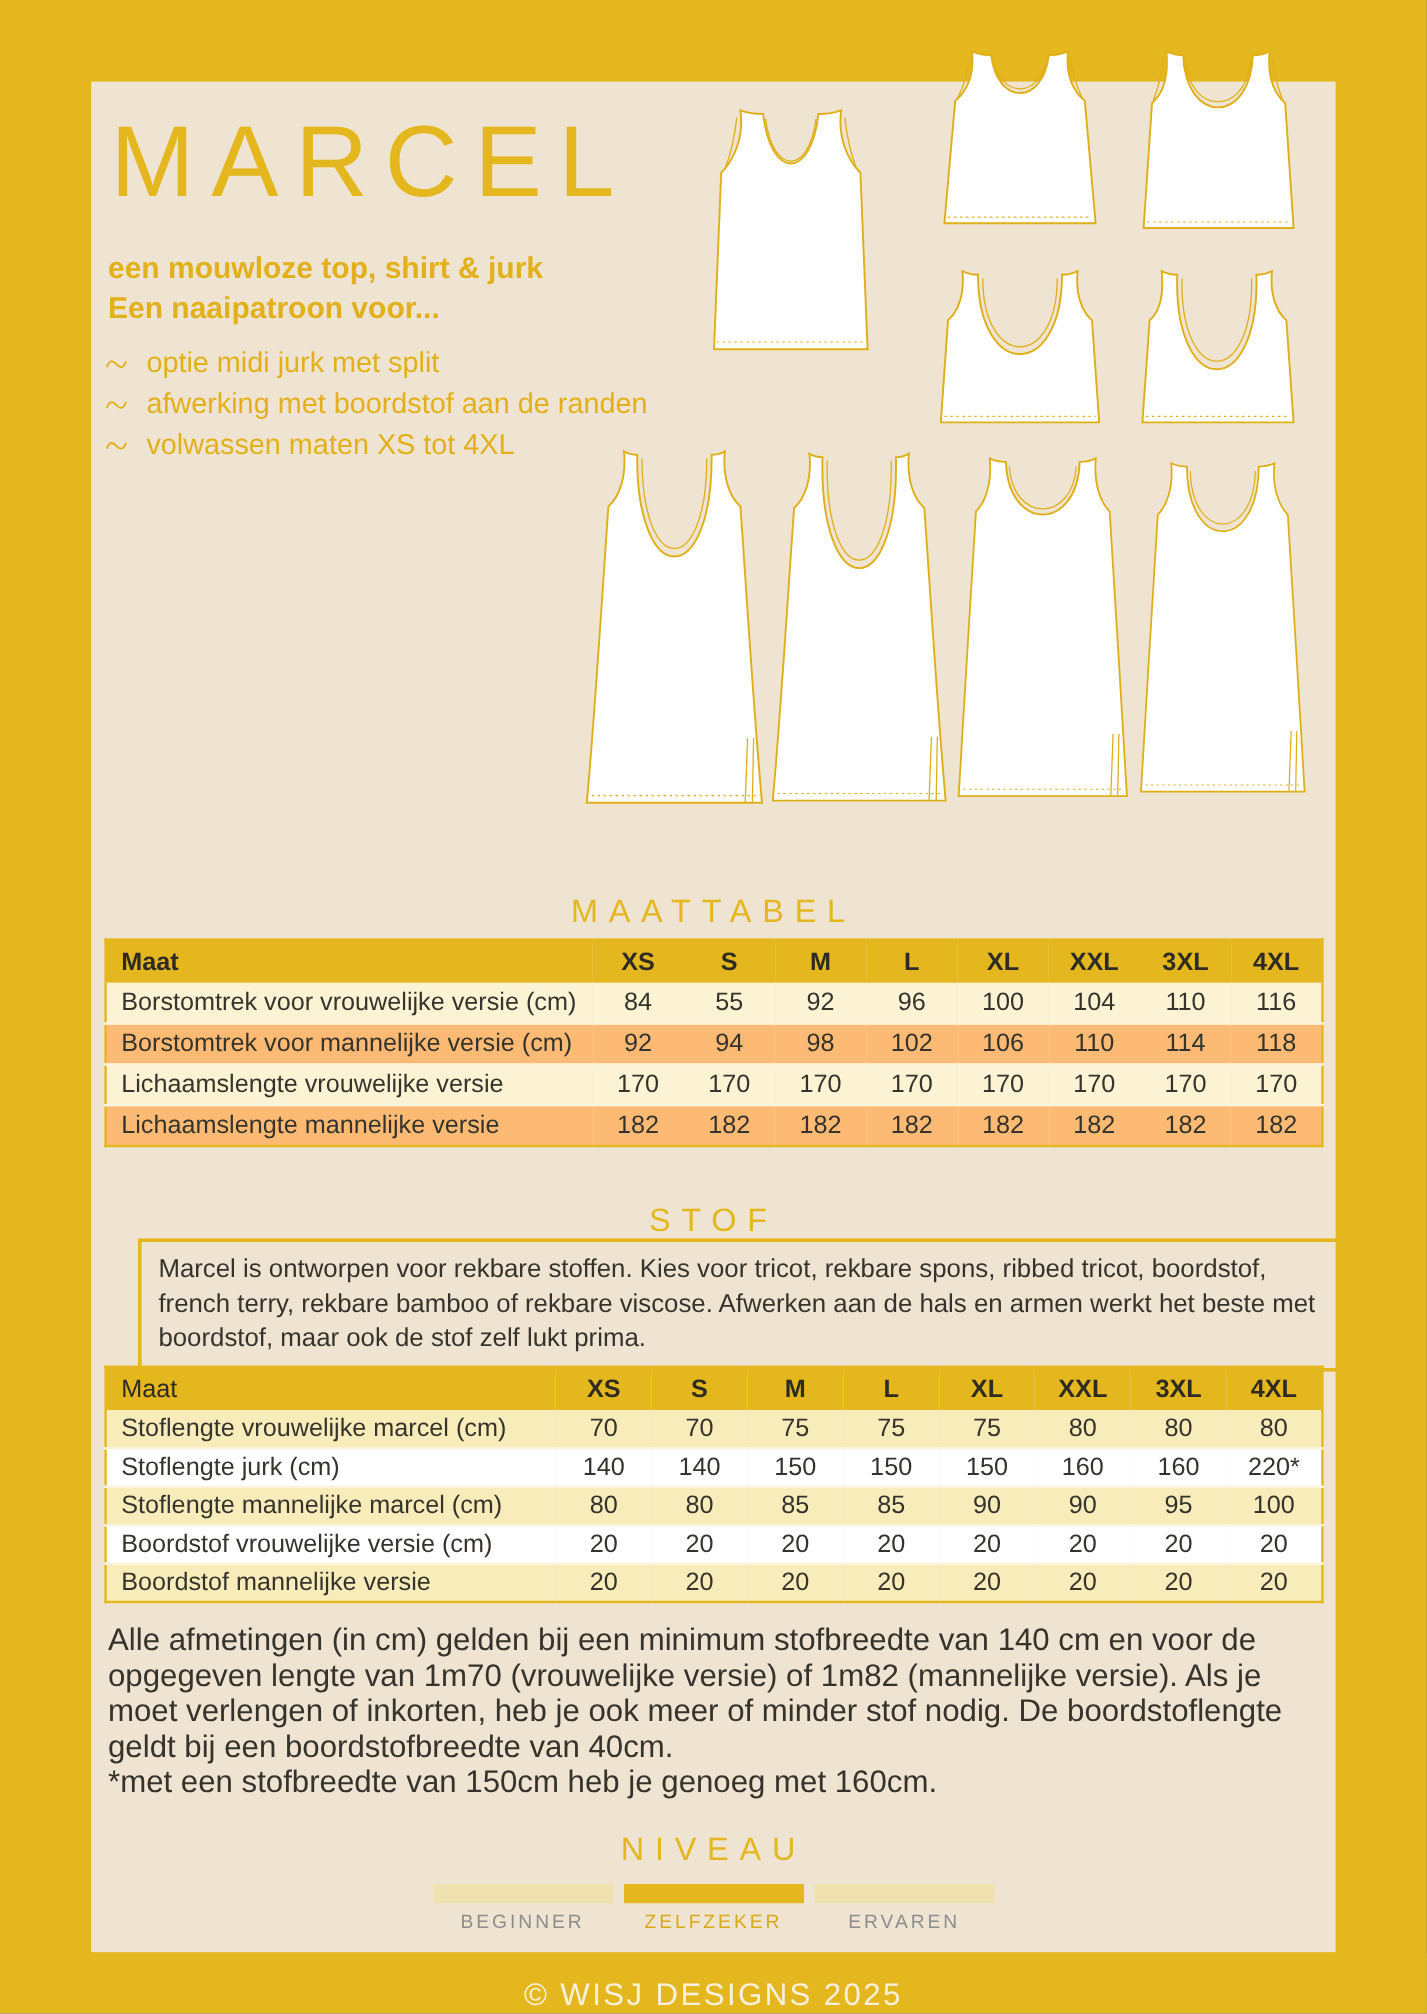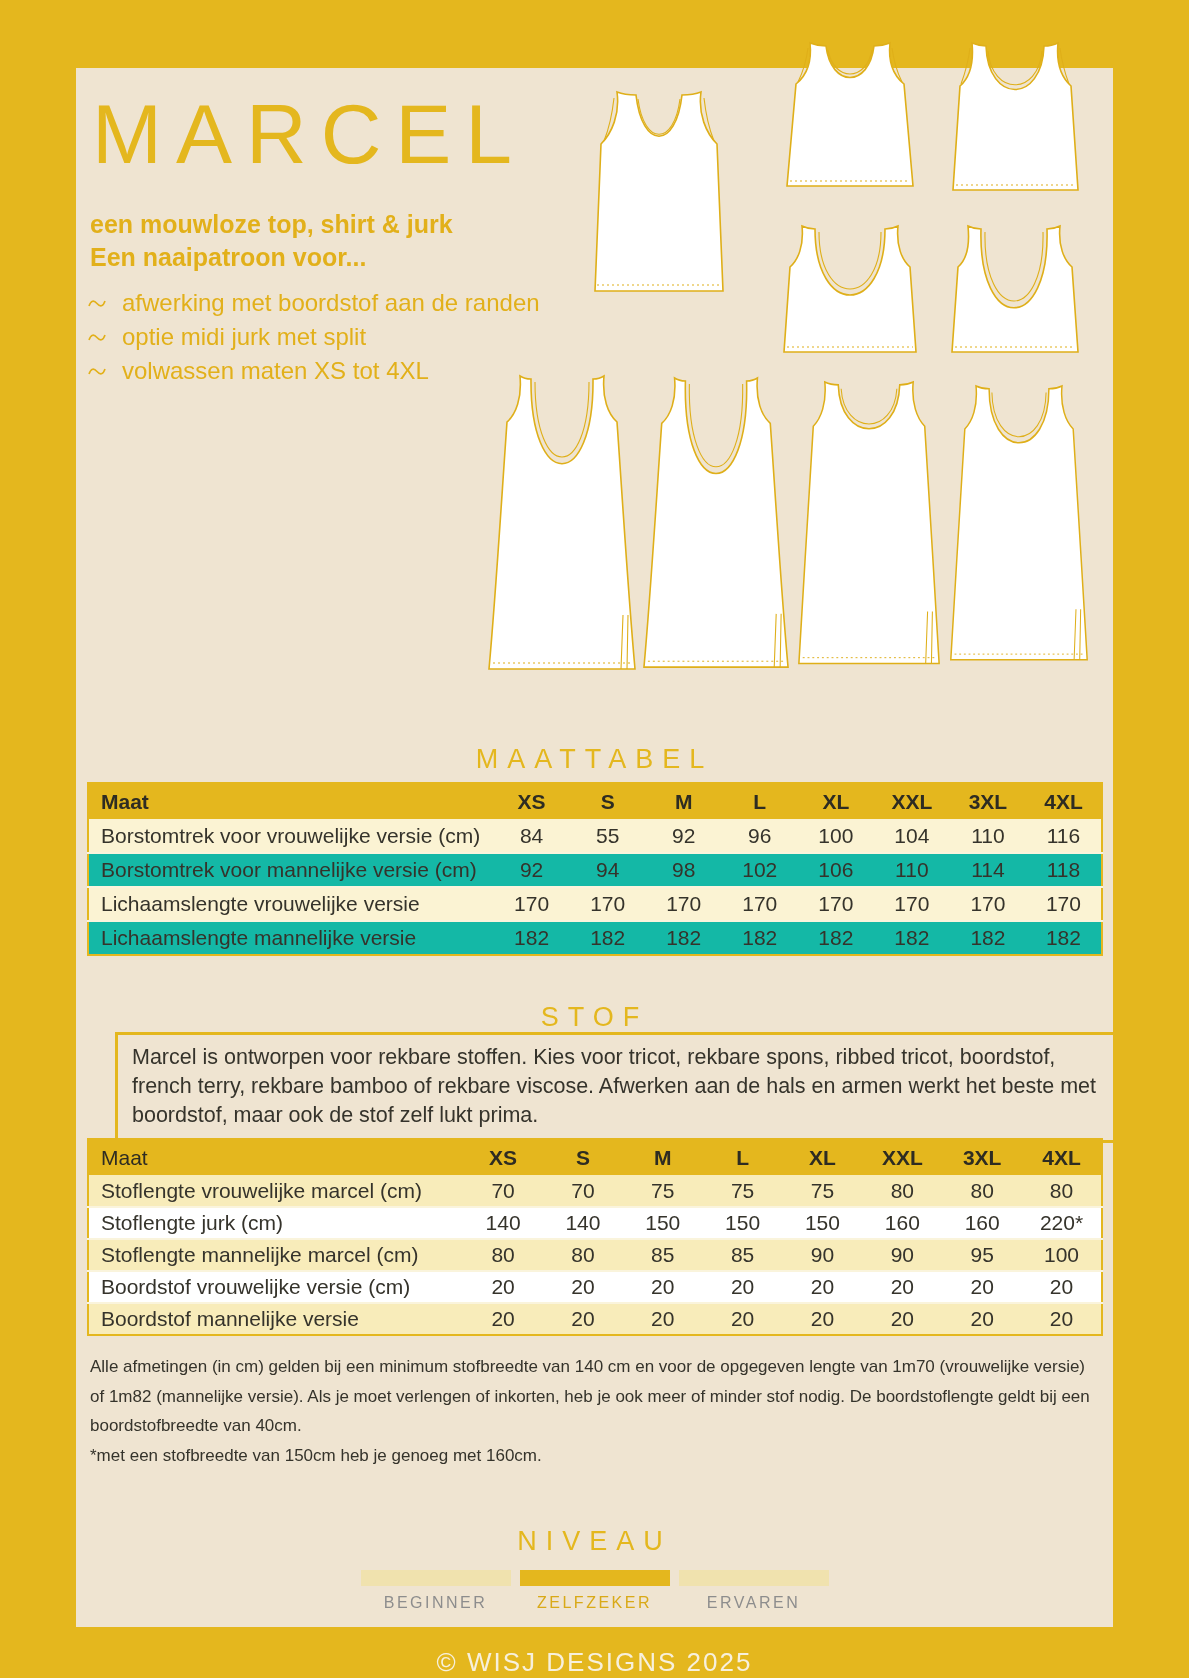--- a/index.html
+++ b/index.html
@@ -55,35 +55,35 @@
     font-size:21px;color:var(--ink);
   }
   table.t th{background:var(--yellow);height:36px;text-align:center;font-weight:700;color:#2E2C22;}
   table.t th.lbl{text-align:left;padding-left:12px;}
   table.t td{height:34px;text-align:center;}
   table.t td.lbl{text-align:left;padding-left:12px;margin-left:12px;}
   table.t col.c0{width:40%;}
   table.t2 col.c0{width:37%;}
   table.t tbody tr+tr td{border-top:2px solid #FAF4DC;}
   table.t1 tr.sA td{background:#FBF3D3;}
-  table.t1 tr.sB td{background:#14b8a6;}
+  table.t1 tr.sB td{background:#fdba74;}
   table.t2 tr.sA td{background:#F8ECBA;}
   table.t2 tr.sB td{background:#FFFFFF;}
   table.t2 th.lbl{font-weight:400;}
   table.t2 td{height:32px;}
   
   .fabricbox{
     position:absolute;left:11px;top:964px;width:1016px;
     border:3px solid var(--yellow);
     padding:8px 14px 10px 14px;
     font-size:21.5px;line-height:29px;color:var(--ink);margin-left:28px;
   }
   .notes{
     position:absolute;left:14px;top:1284px;width:1008px;
-    font-size:17px;line-height:29.5px;color:var(--ink);
+    font-size:26px;line-height:29.5px;color:var(--ink);
   }
   
   .level{
     position:absolute;left:0;top:1502px;width:100%;
     display:flex;justify-content:center;gap:9px;
   }
   .lvl{width:150px;}
   .lvl .bar{height:16px;background:#F0E2AE;}
   .lvl.active .bar{background:var(--yellow);}
   .lvl .lab{
@@ -118,29 +118,29 @@
       <div>Een naaipatroon voor...</div>
     </div>
 
     <ul class="bullets" id="bullets">
         <li>
           <span class="squig">
             <svg width="18" height="13" viewBox="0 0 18 13">
               <path d="M1,9 C3,3 6,3 9,6.5 C12,10 15,10 17,4" fill="none" stroke="#E2B01A" stroke-width="1.6"></path>
             </svg>
           </span>
-          <span>afwerking met boordstof aan de randen</span>
+          <span>optie midi jurk met split</span>
         </li>
         <li>
           <span class="squig">
             <svg width="18" height="13" viewBox="0 0 18 13">
               <path d="M1,9 C3,3 6,3 9,6.5 C12,10 15,10 17,4" fill="none" stroke="#E2B01A" stroke-width="1.6"></path>
             </svg>
           </span>
-          <span>optie midi jurk met split</span>
+          <span>afwerking met boordstof aan de randen</span>
         </li>
         <li>
           <span class="squig">
             <svg width="18" height="13" viewBox="0 0 18 13">
               <path d="M1,9 C3,3 6,3 9,6.5 C12,10 15,10 17,4" fill="none" stroke="#E2B01A" stroke-width="1.6"></path>
             </svg>
           </span>
           <span>volwassen maten XS tot 4XL</span>
         </li>
       </ul>

